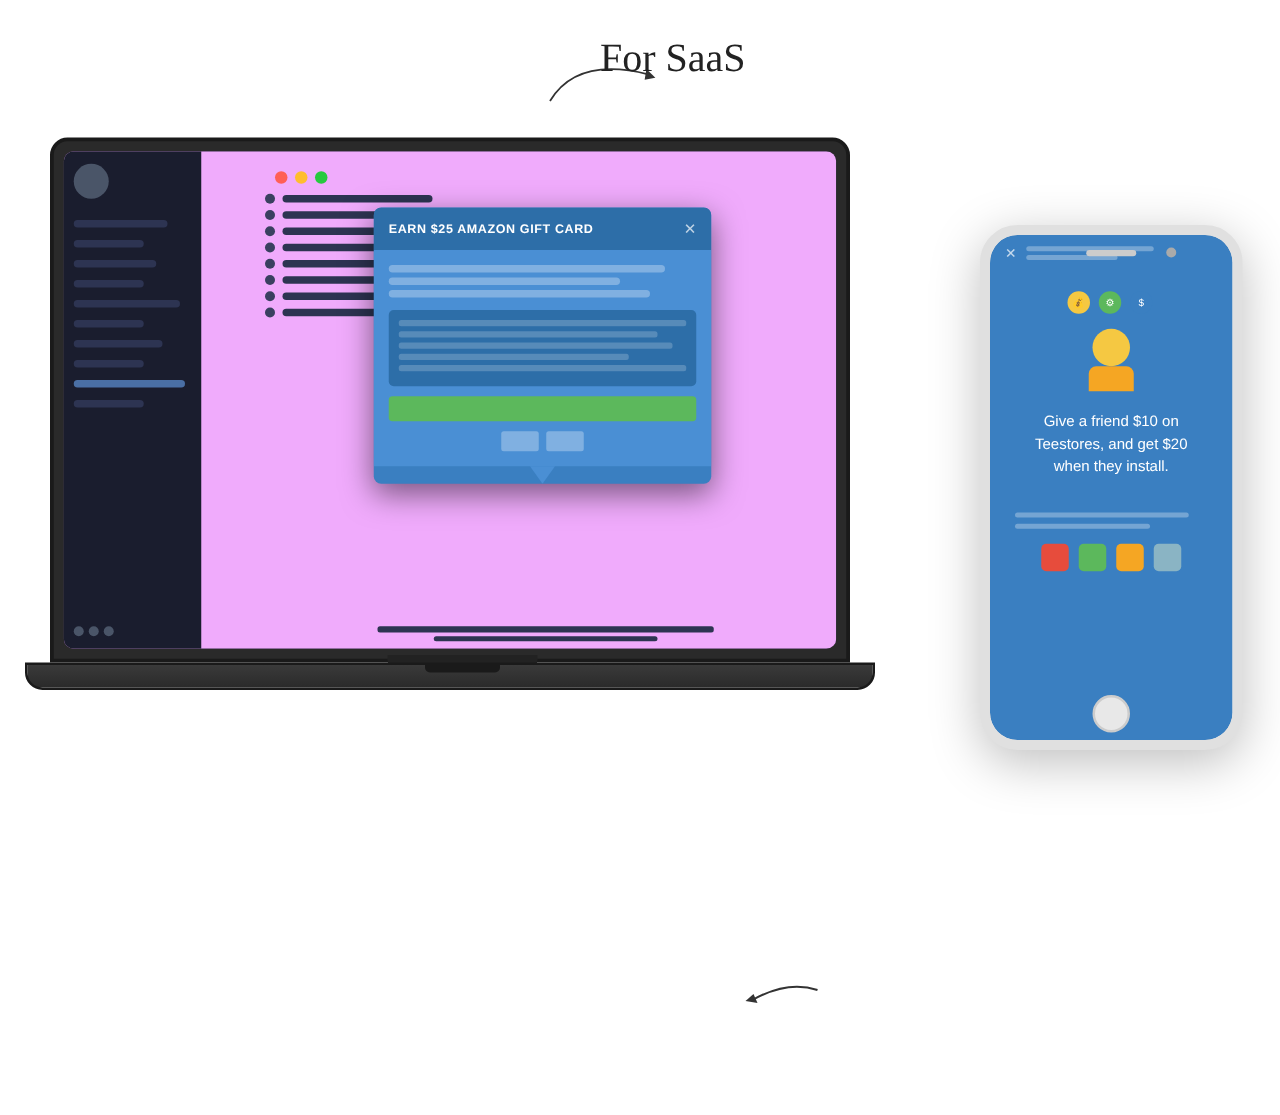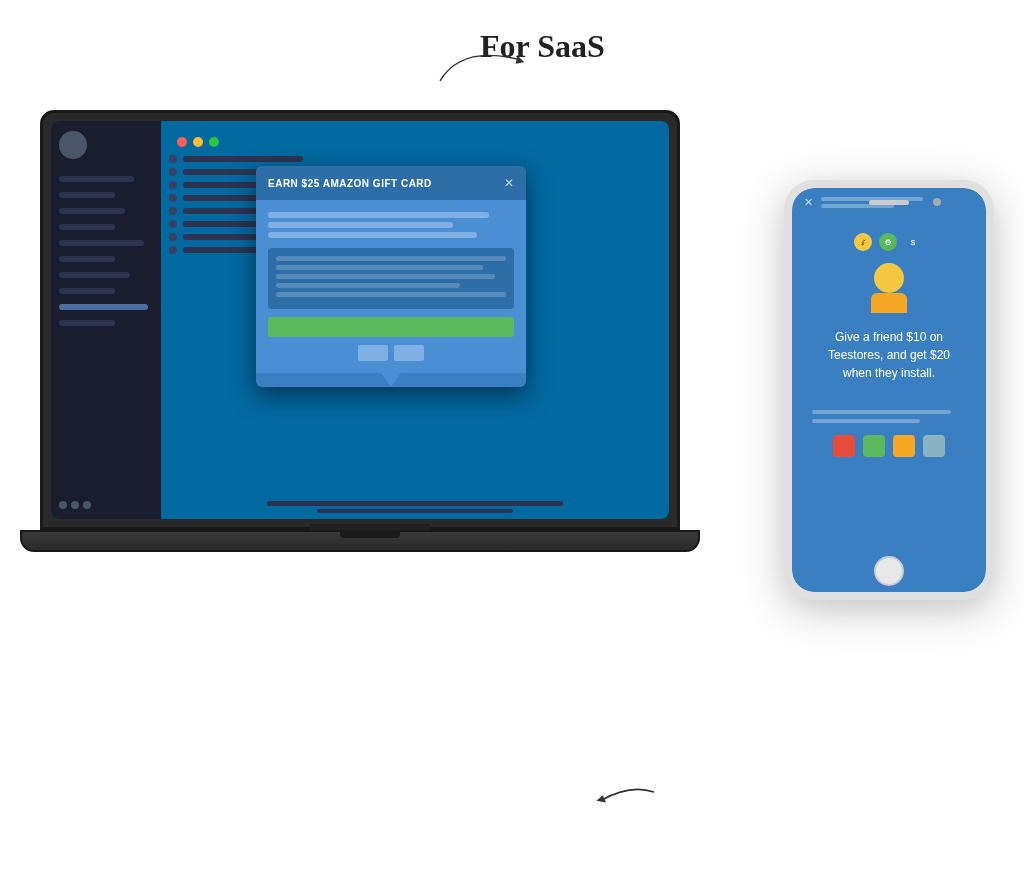--- a/index.html
+++ b/index.html
@@ -20,21 +20,21 @@
     }
 
     
     .label-saas {
       position: absolute;
       top: 28px;
       left: 480px;
       font-family: 'Brush Script MT', 'Comic Sans MS', cursive;
       font-size: 32px;
       color: #222;
-      font-weight: bold;
+      font-weight: normal;
     }
 
     
     .arrow-saas {
       position: absolute;
       top: 38px;
       left: 430px;
       width: 120px;
       height: 50px;
     }
@@ -108,22 +108,23 @@
     .tl-yellow { background: #ffbd2e; }
     .tl-green { background: #27c93f; }
 
     
     .laptop-app {
       position: absolute;
       top: 0;
       left: 0;
       right: 0;
       bottom: 0;
-      background: #0369a1;
-      display: flex;
+      background: #f0abfc;
+      display: flex;
+      gap: 43px;
     }
 
     .app-sidebar {
       width: 110px;
       background: #1a1d2e;
       padding: 10px 8px;
       display: flex;
       flex-direction: column;
       gap: 4px;
     }

